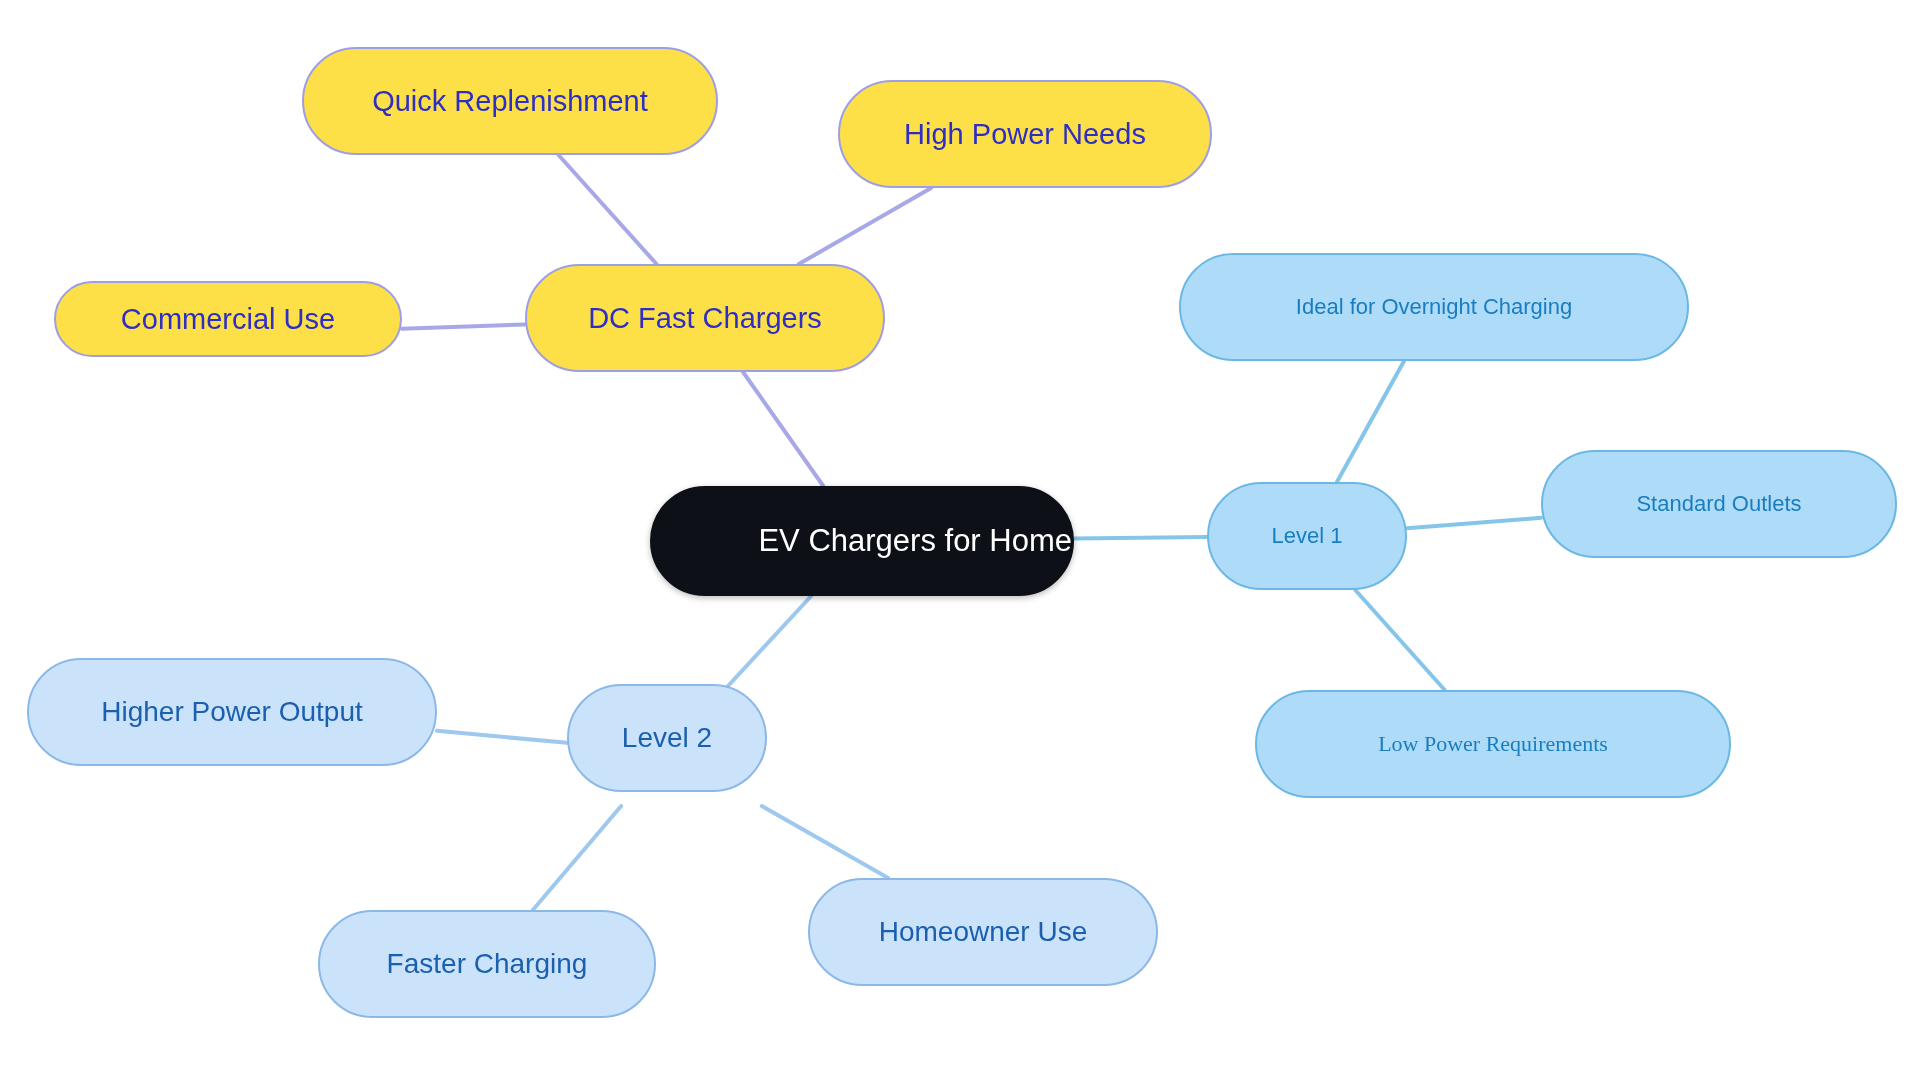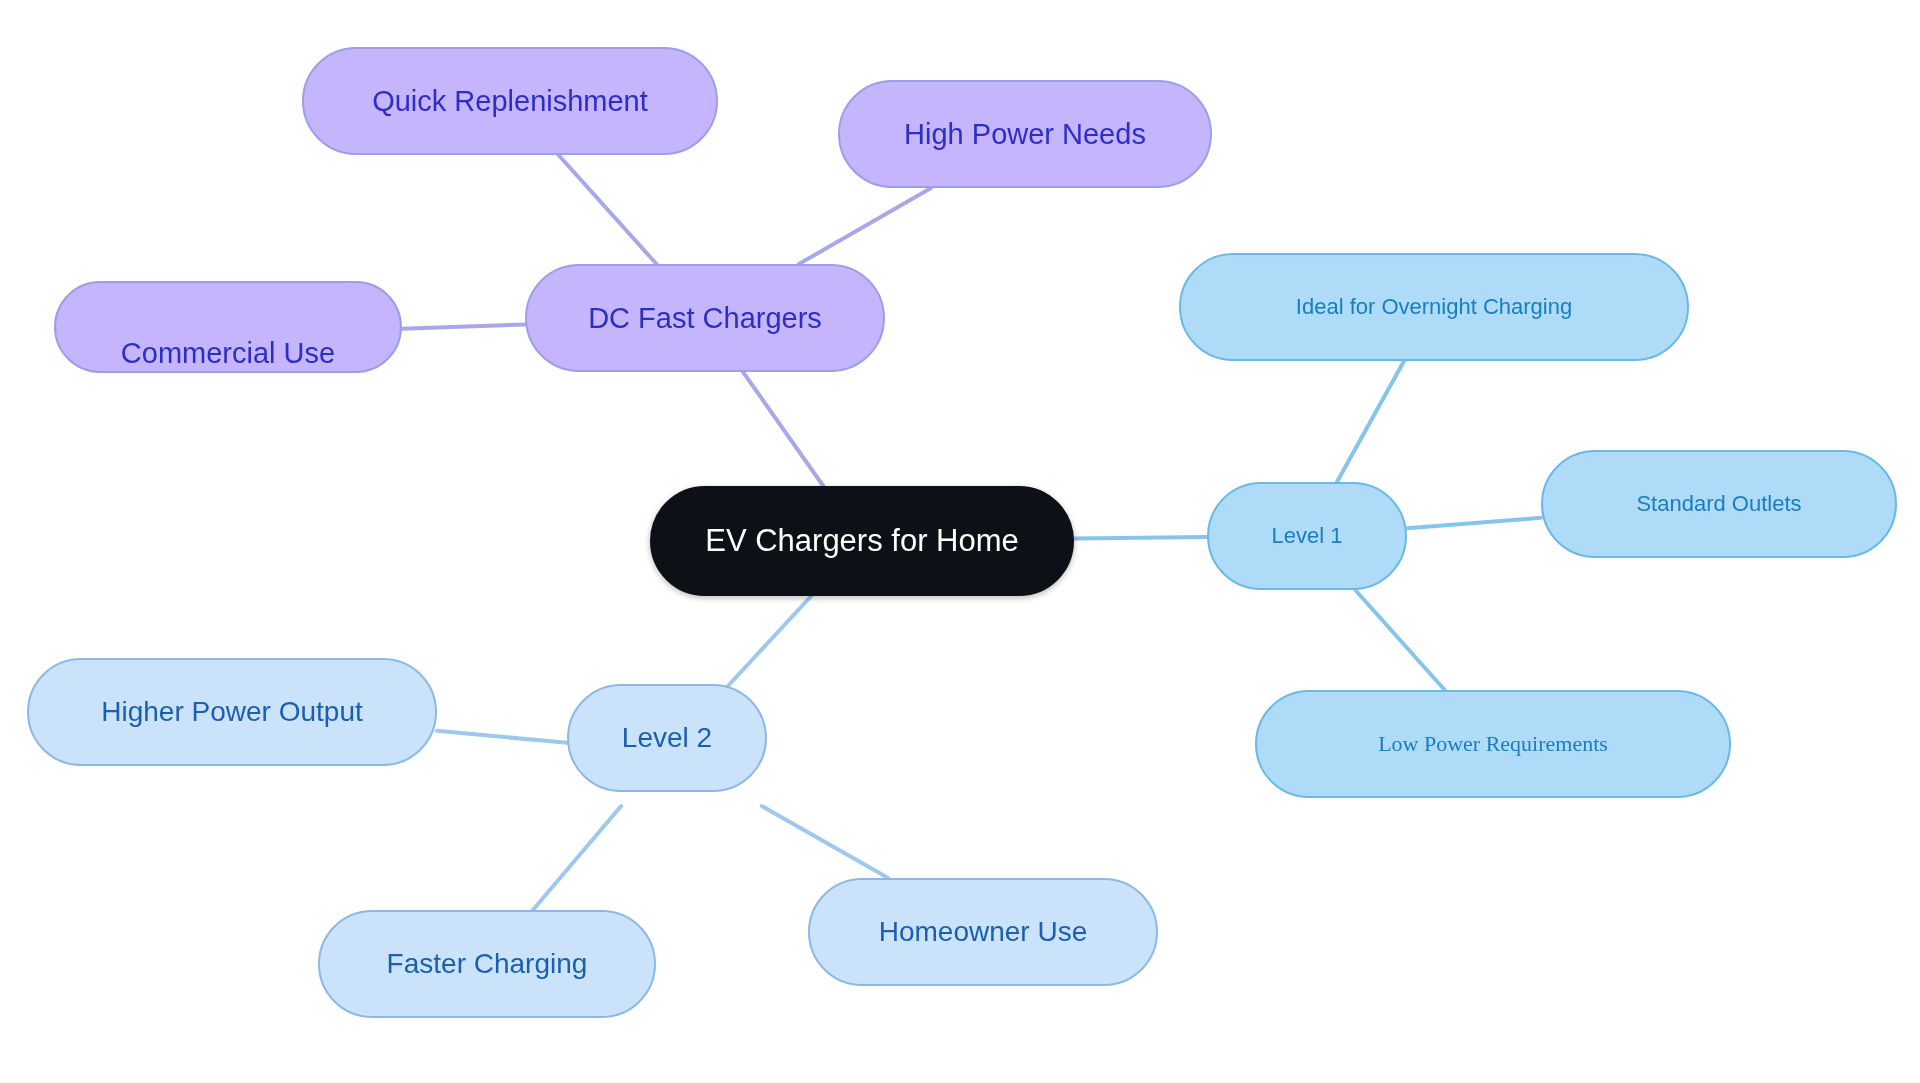--- a/index.html
+++ b/index.html
@@ -47,21 +47,21 @@
   .node.root {
     background: #0d1117;
     border-color: #0d1117;
     color: #ffffff;
     font-size: 31px;
     border-radius: 58px;
     box-shadow: 0 2px 6px rgba(0,0,0,0.28);
   }
   
   .node.purple {
-    background: #c4b5fd;
+    background: #fde047;
     border-color: #9e9ee8;
     color: #2e2ec4;
     font-size: 29px;
     border-radius: 56px;
   }
   
   .node.blue1 {
     background: #aedcf8;
     border-color: #6cb8e4;
     color: #1a7dbf;
@@ -89,33 +89,33 @@
       <path d="M 1074 538.6179775280899 Q 1140.5 537.870786516854 1207 537.123595505618" fill="none" stroke="#85c5ea" stroke-width="4" stroke-linecap="round"></path>
       <path d="M 1336.9475982532751 482 Q 1370.5 421.5 1404.0524017467249 361" fill="none" stroke="#85c5ea" stroke-width="4" stroke-linecap="round"></path>
       <path d="M 1407 528.2330097087379 Q 1474 523.0291262135922 1541 517.8252427184466" fill="none" stroke="#85c5ea" stroke-width="4" stroke-linecap="round"></path>
       <path d="M 1355.2884615384614 590 Q 1400 640 1444.7115384615386 690" fill="none" stroke="#85c5ea" stroke-width="4" stroke-linecap="round"></path>
       <path d="M 811.170616113744 596 Q 764.0379146919431 647 716.9052132701422 698" fill="none" stroke="#9ec8ee" stroke-width="4" stroke-linecap="round"></path>
       <path d="M 567 742.8045977011494 Q 502 736.8275862068965 437 730.8505747126437" fill="none" stroke="#9ec8ee" stroke-width="4" stroke-linecap="round"></path>
       <path d="M 621.1509433962265 806 Q 577 858 532.8490566037735 910" fill="none" stroke="#9ec8ee" stroke-width="4" stroke-linecap="round"></path>
       <path d="M 761.8 806 Q 825 842 888.2 878" fill="none" stroke="#9ec8ee" stroke-width="4" stroke-linecap="round"></path>
     </svg>
   <div id="node-layer">
-      <div class="node root" style="left: 650px; top: 486px; width: 424px; height: 110px;">
+      <div class="node root" style="left: 650px; top: 486px; width: 424px; height: 110px; justify-content: flex-end;">
         <span class="node-label">EV Chargers for Home</span>
       </div>
       <div class="node purple" style="left: 525px; top: 264px; width: 360px; height: 108px;">
         <span class="node-label">DC Fast Chargers</span>
       </div>
       <div class="node purple" style="left: 302px; top: 47px; width: 416px; height: 108px;">
         <span class="node-label">Quick Replenishment</span>
       </div>
       <div class="node purple" style="left: 838px; top: 80px; width: 374px; height: 108px;">
         <span class="node-label">High Power Needs</span>
       </div>
-      <div class="node purple" style="left: 54px; top: 281px; width: 348px; height: 92px; align-items: flex-end;">
+      <div class="node purple" style="left: 54px; top: 281px; width: 348px; height: 76px;">
         <span class="node-label">Commercial Use</span>
       </div>
       <div class="node blue1" style="left: 1207px; top: 482px; width: 200px; height: 108px;">
         <span class="node-label">Level 1</span>
       </div>
       <div class="node blue1" style="left: 1179px; top: 253px; width: 510px; height: 108px;">
         <span class="node-label">Ideal for Overnight Charging</span>
       </div>
       <div class="node blue1" style="left: 1541px; top: 450px; width: 356px; height: 108px; text-align: right;">
         <span class="node-label">Standard Outlets</span>

